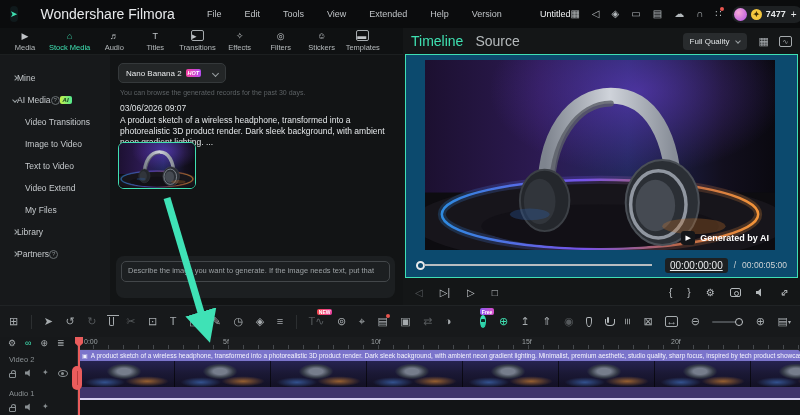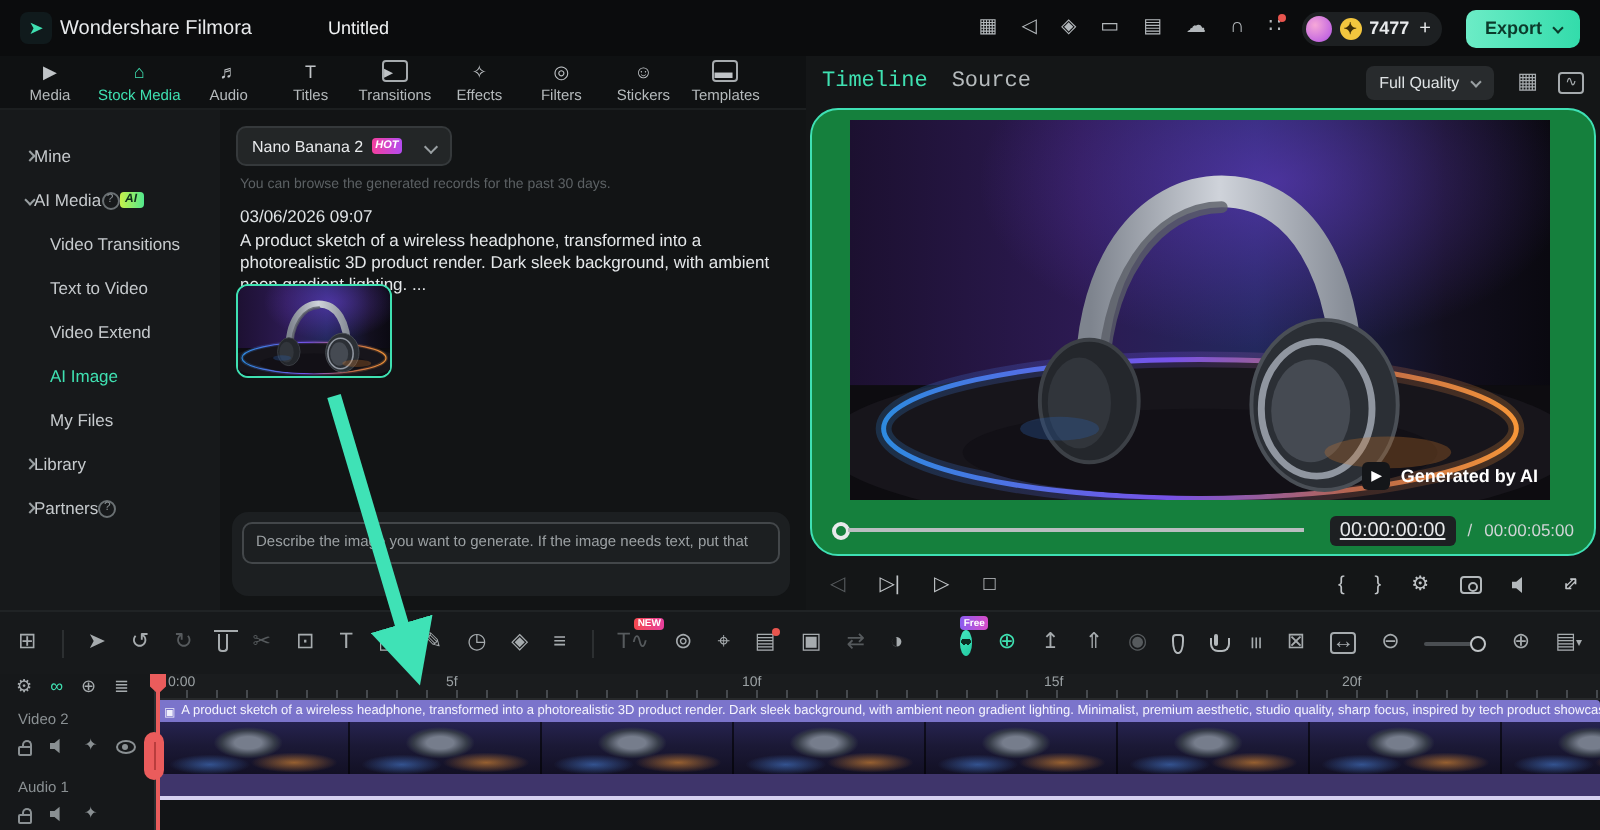--- a/index.html
+++ b/index.html
@@ -16,21 +16,21 @@
   .chev-r { transform:rotate(-45deg); }
   .reddot { position:relative; }
   .reddot::after { content:""; position:absolute; right:-2px; top:-2px; width:4px; height:4px;
           border-radius:50%; background:#e8554e; }
 
   
   .titlebar { position:absolute; left:0; top:0; width:800px; height:28px; background:#0b0c0d;
           display:flex; align-items:center; padding:0 10px; }
   .logo { width:16px; height:16px; border-radius:4px; background:#101a1c; display:flex;
           align-items:center; justify-content:center; color:#3fe0b1; font-size:9px; }
-  .appname { color:#e8eaec; font-size:10px; margin-left:4px; white-space:nowrap; }
+  .appname { color:#e8eaec; font-size:14px; margin-left:23px; white-space:nowrap; }
   .menus { display:flex; gap:23px; margin-left:32px; }
   .menus span { color:#c0c4c7; font-size:9px; cursor:default; }
   .doc-title { color:#f2f4f5; font-size:9px; margin-left:38px; }
   .tb-icons { display:flex; gap:12px; margin-left:auto; align-items:center; }
   .tb-icons .ic { font-size:10px; color:#b3b8bb; }
   .user-pill { display:flex; align-items:center; gap:4px; background:#1d2022; border-radius:10px;
           padding:2px 6px 2px 2px; margin-left:10px; }
   .avatar { width:13px; height:13px; border-radius:50%;
           background:radial-gradient(circle at 35% 35%, #f7a8d8, #c66ae0 70%, #8a4fd0); }
   .coin { width:11px; height:11px; border-radius:50%; background:#f3c63e; color:#3c2c07;
@@ -81,29 +81,29 @@
   .thumb svg { width:100%; height:100%; display:block; }
   .prompt-box { position:absolute; left:6px; right:8px; bottom:7px; height:42px; background:#1c1f21;
           border-radius:8px; padding:5px; }
   .prompt-input { height:21px; border:1px solid #43474a; border-radius:5px; padding:4px 6px;
           font-size:7.5px; color:#9ba0a3; white-space:nowrap; overflow:hidden; }
 
   
   .rightpanel { position:absolute; left:403px; top:28px; width:397px; height:277px; background:#141617; }
   .pv-header { position:absolute; left:0; top:0; right:0; height:26px; display:flex; align-items:center;
           padding:0 8px; gap:12px; }
-  .pv-tab { font-size:11px; color:#b5babc;font-family:Liberation Mono, monospace; }
+  .pv-tab { font-size:14px; color:#b5babc; }
   .pv-tab.active { color:#3fe0b1; }
   .quality { margin-left:auto; height:17px; background:#282b2d; border-radius:4px; display:flex;
           align-items:center; gap:6px; padding:0 7px; font-size:8px; color:#dfe3e5; }
   .quality .chev { width:4px; height:4px; }
   .pv-hicons { display:flex; gap:10px; align-items:center; }
   .boxed { border:1px solid #a6abae; border-radius:2px; width:13px; height:11px; font-size:7px; }
   .pv-frame { position:absolute; left:2px; top:26px; width:393px; height:224px;
-          border:1.5px solid #3fe0b4; border-radius:14px; background:#15803d; }
+          border:1.5px solid #3fe0b4; border-radius:0; background:#0c4a6e; }
   .artwork { position:absolute; left:19px; top:5px; width:350px; height:190px; overflow:hidden; }
   .artwork svg { width:100%; height:100%; display:block; }
   .watermark { position:absolute; right:28px; bottom:32px; display:flex; align-items:center; gap:5px; }
   .wm-badge { width:14px; height:14px; border-radius:3px; background:#141619; color:#fff;
           display:flex; align-items:center; justify-content:center; font-size:7px; }
   .wm-text { color:#fff; font-size:9px; font-weight:bold; }
   .scrubrow { position:absolute; left:0; right:0; bottom:0; height:24px; display:flex;
           align-items:center; padding:0 10px; }
   .knob { width:9px; height:9px; border:2px solid #e8eaec; border-radius:50%; background:transparent; }
   .scrubline { width:228px; height:2px; background:#b9bdc0; margin-left:-1px; }
@@ -249,20 +249,29 @@
       <ellipse cx="233" cy="151" rx="20" ry="26" fill="#454a52"></ellipse>
       <ellipse cx="106" cy="160" rx="20" ry="6" fill="#2a5a9e" opacity="0.35"></ellipse>
       <ellipse cx="272" cy="172" rx="32" ry="8" fill="#c8742a" opacity="0.3"></ellipse>
     </g>
   </defs>
 </svg>
 
 <header class="titlebar">
   <span class="logo">➤</span>
   <span class="appname">Wondershare Filmora</span>
+  <nav class="menus">
+    <span>File</span>
+    <span>Edit</span>
+    <span>Tools</span>
+    <span>View</span>
+    <span>Extended</span>
+    <span>Help</span>
+    <span>Version</span>
+  </nav>
   <span class="doc-title">Untitled</span>
   <div class="tb-icons">
     <span class="ic">▦</span>
     <span class="ic">◁</span>
     <span class="ic">◈</span>
     <span class="ic">▭</span>
     <span class="ic">▤</span>
     <span class="ic">☁</span>
     <span class="ic">∩</span>
     <span class="ic reddot">∷</span>
@@ -327,27 +336,27 @@
   <div class="sb-item">
     <span class="chev"></span>
     <span>AI Media</span>
     <span class="help-c">?</span>
     <span class="ai-badge">AI</span>
   </div>
   <div class="sb-item sb-sub">
     <span>Video Transitions</span>
   </div>
   <div class="sb-item sb-sub">
+    <span>Image to Video</span>
+  </div>
+  <div class="sb-item sb-sub">
     <span>Text to Video</span>
   </div>
   <div class="sb-item sb-sub">
     <span>Video Extend</span>
-  </div>
-  <div class="sb-item sb-sub sb-active">
-    <span>AI Image</span>
   </div>
   <div class="sb-item sb-sub">
     <span>My Files</span>
   </div>
   <div class="sb-item">
     <span class="chev chev-r"></span>
     <span>Library</span>
   </div>
   <div class="sb-item">
     <span class="chev chev-r"></span>

